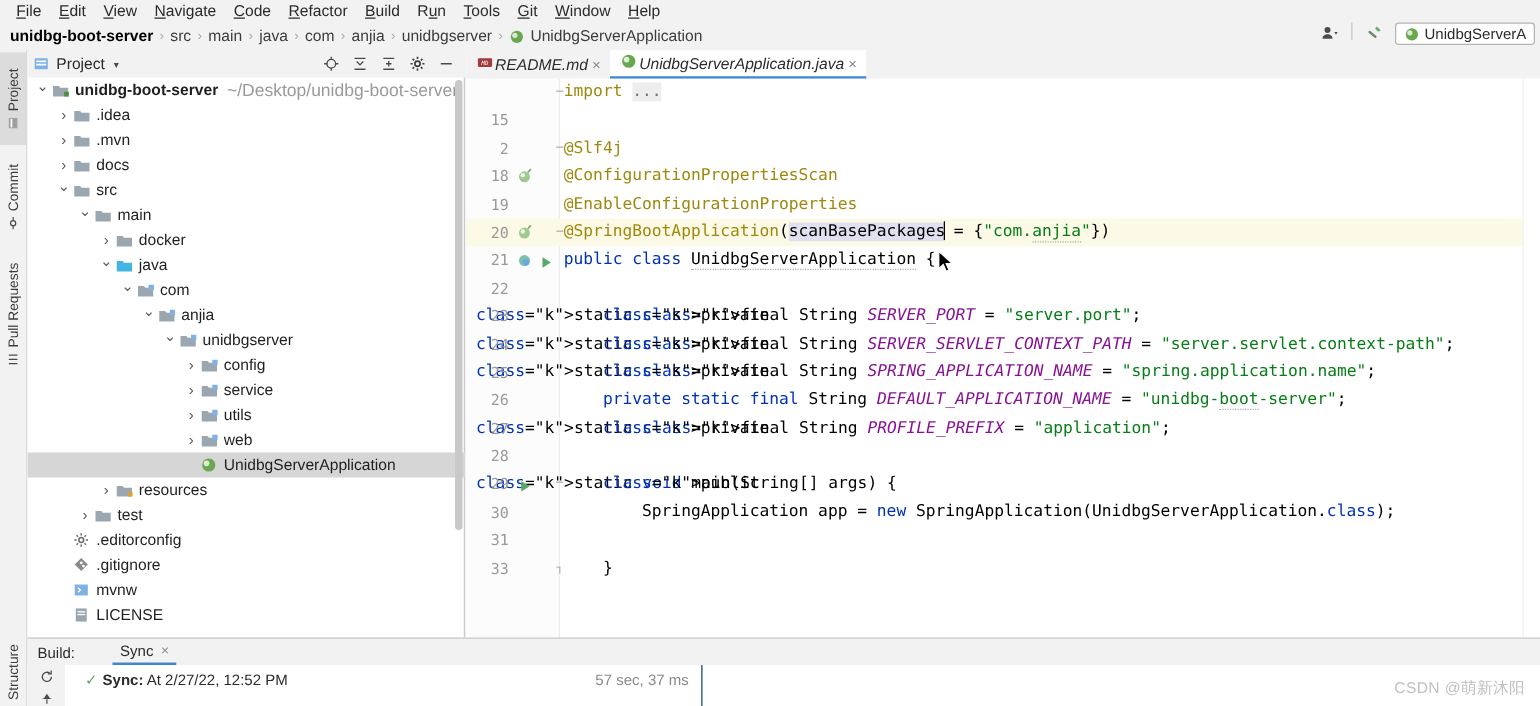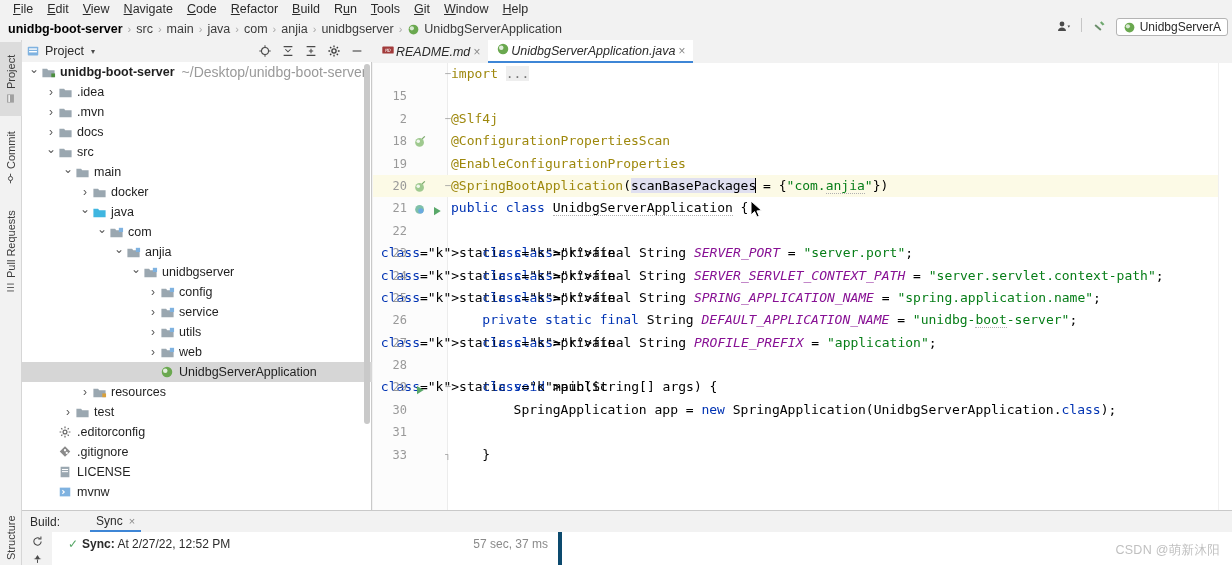--- a/index.html
+++ b/index.html
@@ -179,21 +179,21 @@
   .build-body {
     position: absolute; left: 0; top: 21px; width: 1210px; height: 34px;
     background: #ffffff; display: flex; align-items: flex-start;
   }
   .build-side {
     width: 30px; height: 34px; background: #f2f2f2;
     display: flex; flex-direction: column; align-items: center; padding-top: 3px; gap: 5px;
   }
   .build-row {
     position: relative; flex: 1; height: 34px; padding-top: 5px;
-    border-right: 4px solid #0c4a6e; max-width: 510px;
+    border-right: 1px solid #0c4a6e; max-width: 510px;
   }
   .sync-msg { font-size: 12px; color: #2b2b2b; padding-left: 16px; white-space: nowrap; }
   .sync-msg b { font-weight: bold; }
   .chk { color: #59a869; margin-right: 4px; }
   .sync-time {
     position: absolute; right: 10px; top: 5px; font-size: 12px; color: #8a8a8a;
   }
 
   
   .watermark {
@@ -541,36 +541,36 @@
               <circle cx="8" cy="6" r="1.3" fill="#fff"></circle>
               <circle cx="10" cy="9" r="1.3" fill="#fff"></circle>
             </svg>
           </span>
           <span class="tlabel">.gitignore</span>
         </div>
         <div class="trow" style="padding-left: 23px;">
           <span class="arrow" style="font-size:12px;"></span>
           <span class="ticon">
             <svg width="14" height="14" viewBox="0 0 16 16">
+              <rect x="2" y="3" width="12" height="10" fill="#7fb2e0"></rect>
+              <path d="M5 6l2.2 2L5 10" stroke="#fff" stroke-width="1.2" fill="none"></path>
+            </svg>
+          </span>
+          <span class="tlabel">mvnw</span>
+        </div>
+        <div class="trow" style="padding-left: 23px;">
+          <span class="arrow" style="font-size:12px;"></span>
+          <span class="ticon">
+            <svg width="14" height="14" viewBox="0 0 16 16">
               <rect x="3" y="2" width="10" height="12" fill="#9aa7b0"></rect>
               <rect x="4.5" y="4.5" width="7" height="1.2" fill="#fff"></rect>
               <rect x="4.5" y="7" width="7" height="1.2" fill="#fff"></rect>
             </svg>
           </span>
           <span class="tlabel">LICENSE</span>
-        </div>
-        <div class="trow" style="padding-left: 23px;">
-          <span class="arrow" style="font-size:12px;"></span>
-          <span class="ticon">
-            <svg width="14" height="14" viewBox="0 0 16 16">
-              <rect x="2" y="3" width="12" height="10" fill="#7fb2e0"></rect>
-              <path d="M5 6l2.2 2L5 10" stroke="#fff" stroke-width="1.2" fill="none"></path>
-            </svg>
-          </span>
-          <span class="tlabel">mvnw</span>
         </div>
       </div>
     <div class="tree-scroll"></div>
   </div>
 
   <div class="editor">
     <div class="tabstrip" id="tabstrip">
         <div class="etab">
           <span><svg width="14" height="14" viewBox="0 0 16 16">
               <rect x="1.5" y="4" width="13" height="8" rx="1" fill="#a23b3b"></rect>

